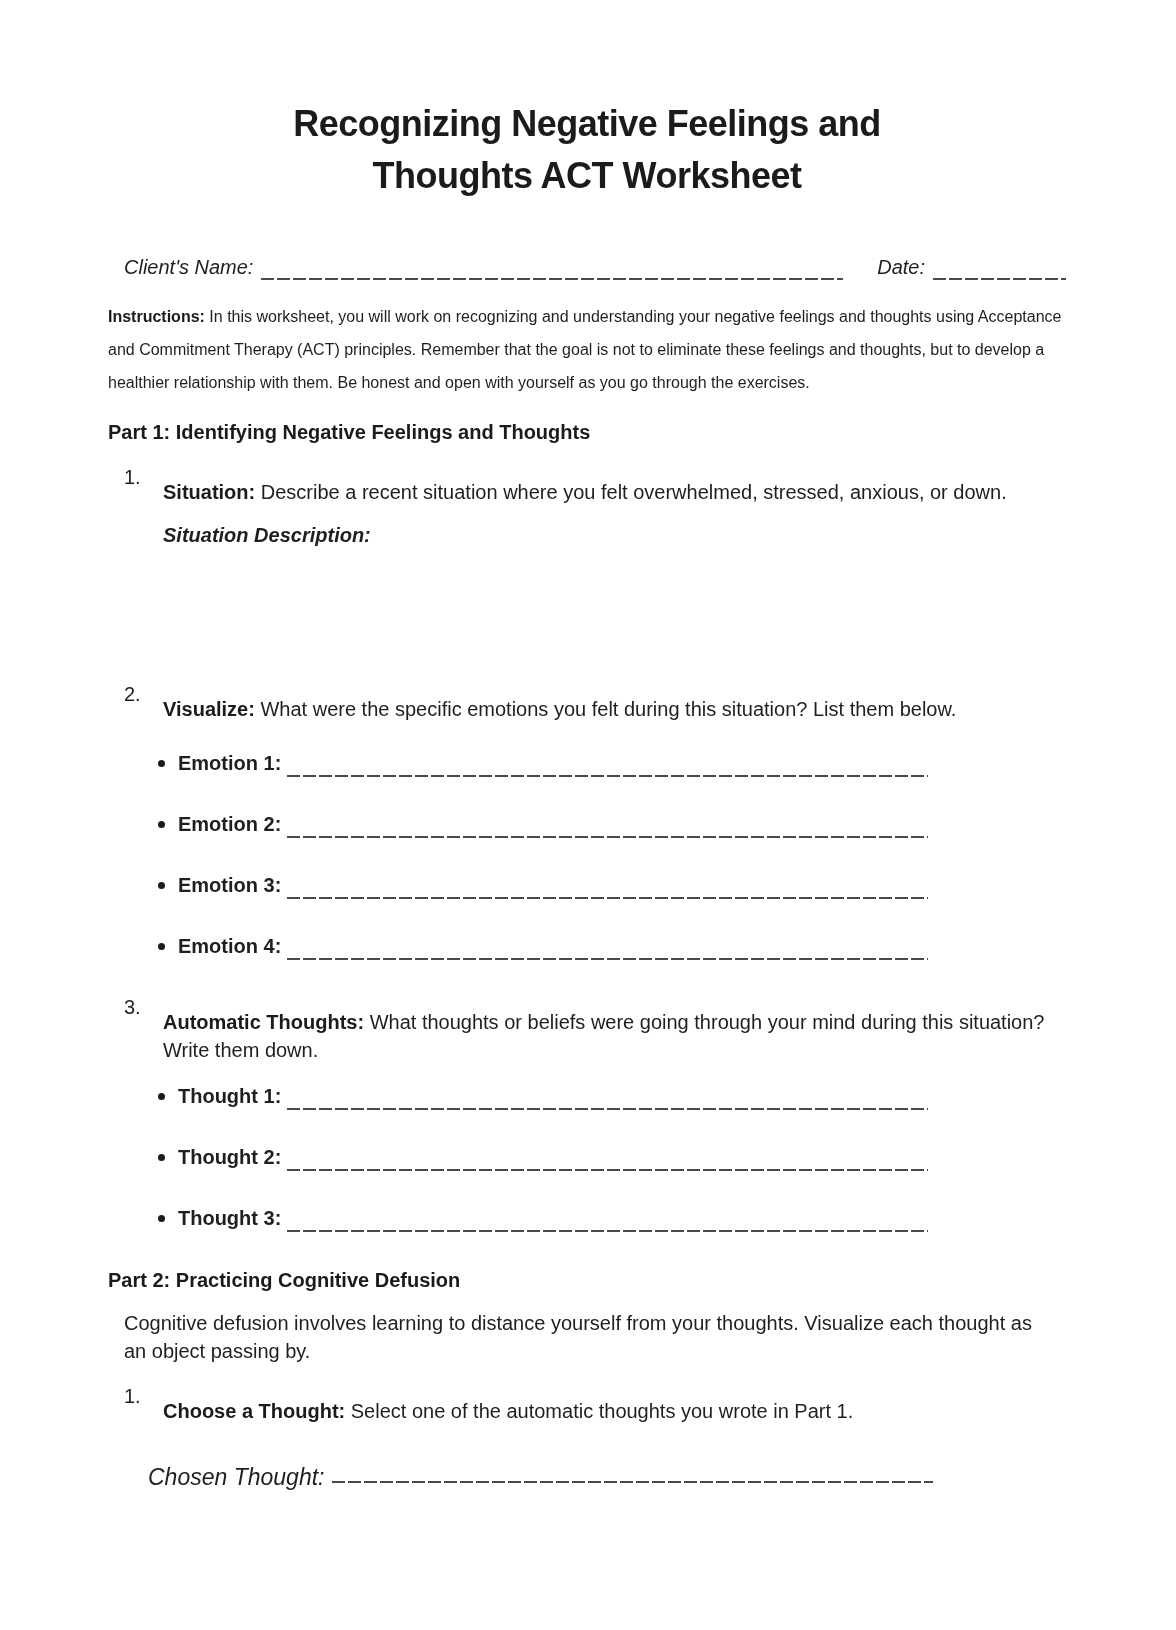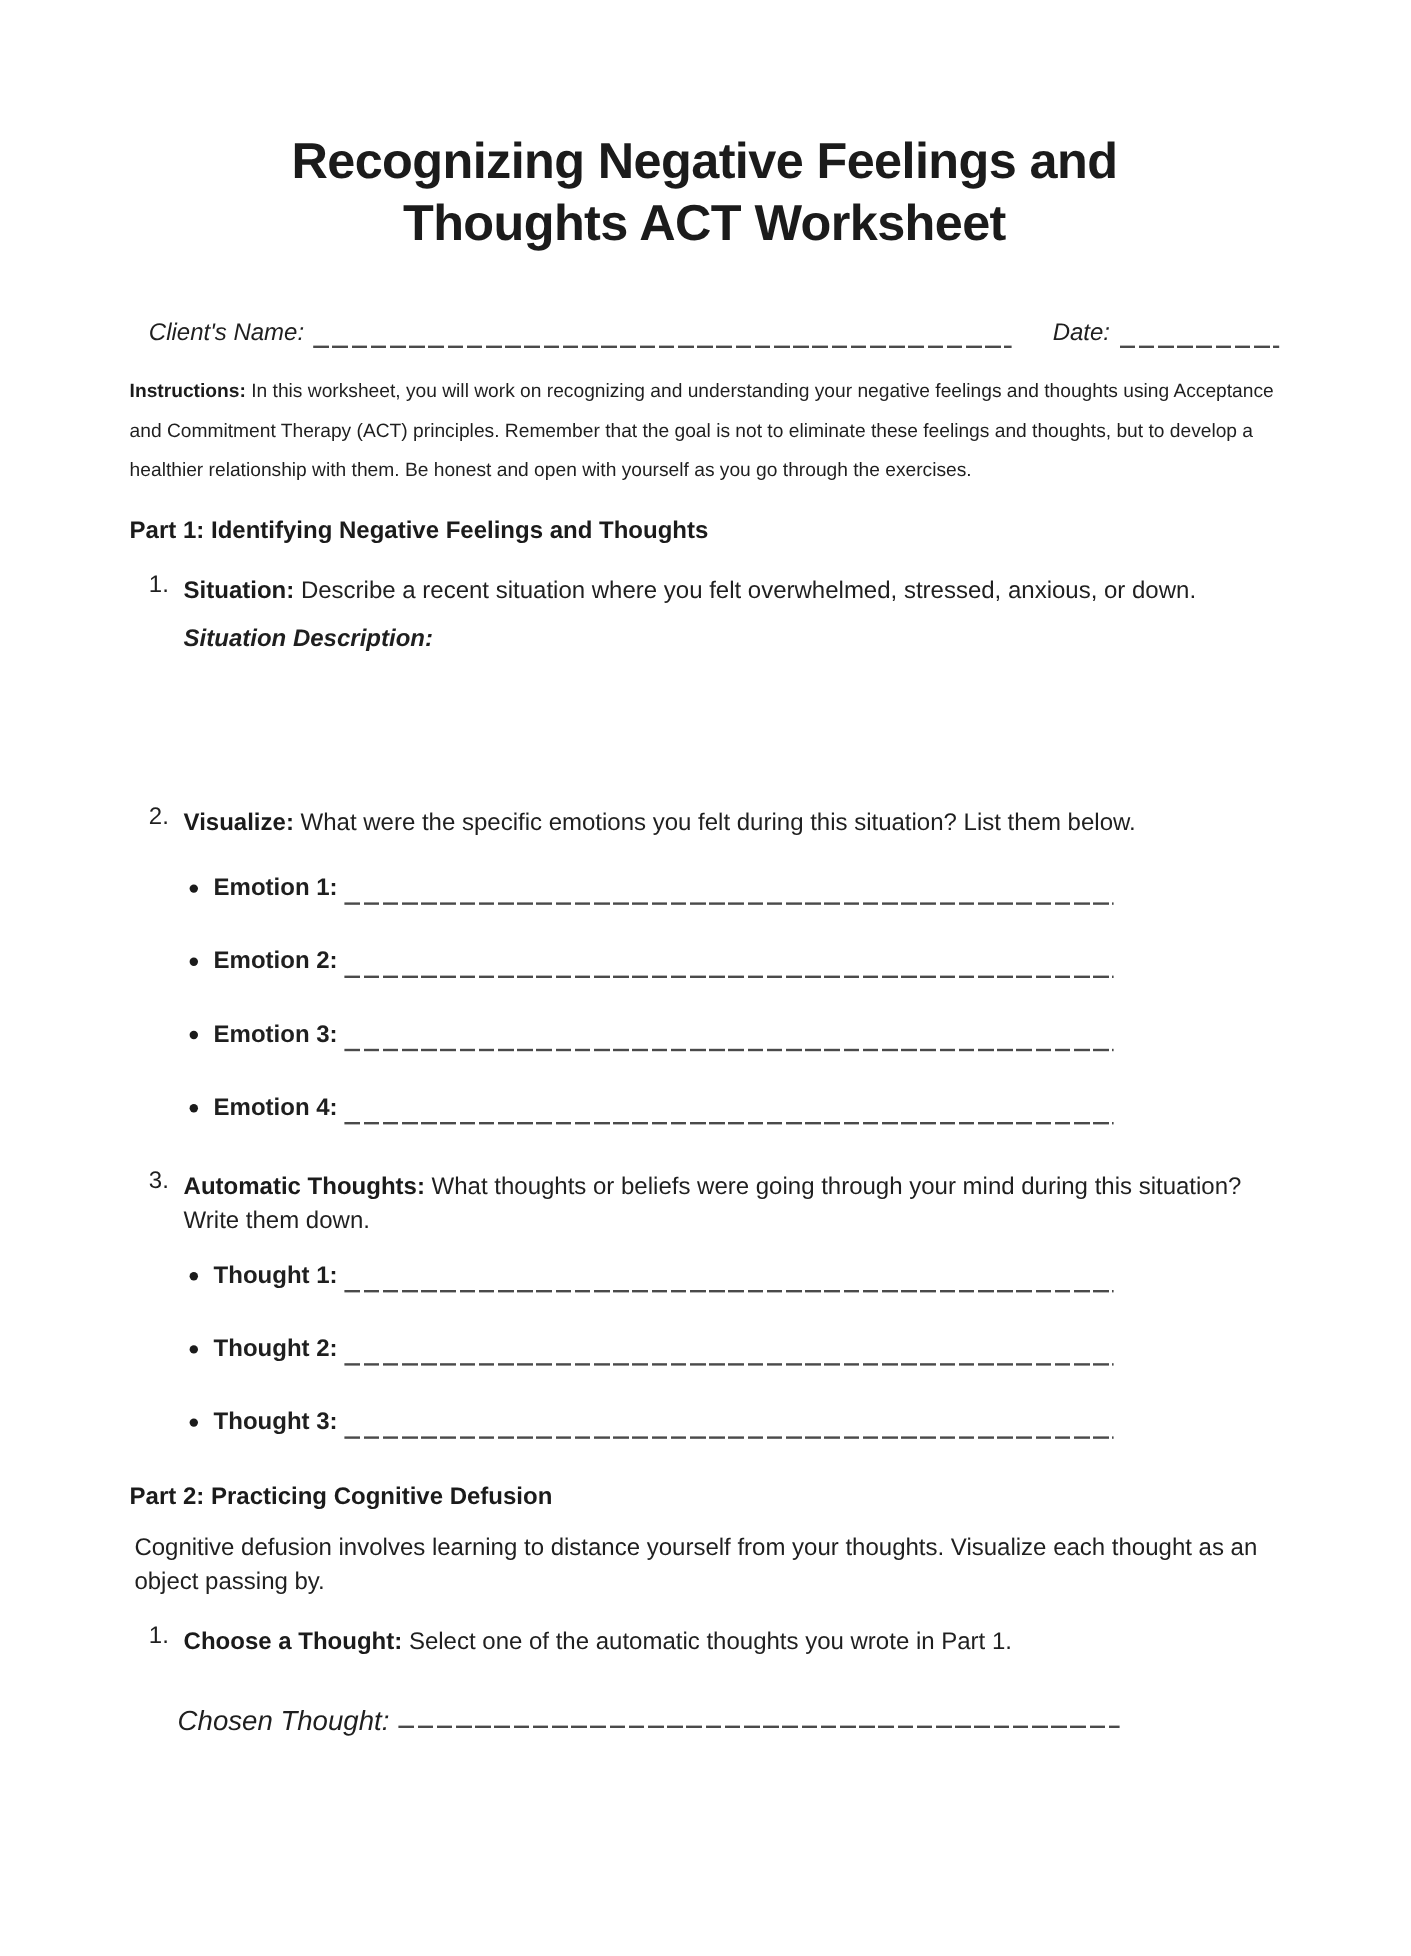--- a/index.html
+++ b/index.html
@@ -10,23 +10,23 @@
     color: #1f1f1f;
     font-family: "Liberation Sans", sans-serif;
     overflow: hidden;
   }
   .page {
     box-sizing: border-box;
     height: 100%;
     padding: 96px 110px 0 108px;
   }
   .title {
-    margin: 12px;
+    margin: 2px;
     text-align: center;
-    font-size: 42px;
+    font-size: 36px;
     line-height: 52px;
     font-weight: 700;
     color: #1b1b1b;
     letter-spacing: -0.5px;
   }
   .title span { display: block; }
 
   .uline {
     display: block;
     height: 20px;
@@ -67,21 +67,21 @@
 
   .oitem {
     display: flex;
     margin-top: 16px;
     font-size: 20px;
     line-height: 28px;
   }
   .oitem.mt0 { margin-top: 0; }
   .onum { flex: 0 0 40px; box-sizing: border-box; padding-left: 16px; }
   .obody { flex: 1 1 auto; min-width: 0; }
-  .obody p { margin: 5px; }
+  .obody p { margin: 15px; }
   .sub-label { font-style: italic; margin-top: 12px !important; font-weight: bold; }
   .write-space { height: 100px; }
 
   .blist { margin-top: 26px; }
   .blist-thoughts { margin-top: 18px; }
   .bullet-row {
     display: flex;
     align-items: flex-end;
     padding-right: 138px;
     margin-bottom: 33px;
@@ -93,21 +93,21 @@
     flex: 0 0 7px;
     height: 7px;
     border-radius: 50%;
     background: #1b1b1b;
     align-self: center;
     margin: 0 13px 0 10px;
   }
   .blabel { white-space: nowrap; }
   .bullet-row .uline { flex: 1 1 auto; margin-left: 6px; }
 
-  .intro { margin: 14px 4px 0; font-size: 20px; line-height: 28px; }
+  .intro { margin: 14px 16px 0; font-size: 20px; line-height: 28px; }
 
   .chosen-row {
     display: flex;
     align-items: flex-start;
     margin-top: 38px;
     padding-right: 133px;
     font-size: 23px;
     line-height: 28px;
   }
   .chosen-row .uline { flex: 1 1 auto; margin-left: 8px; }

